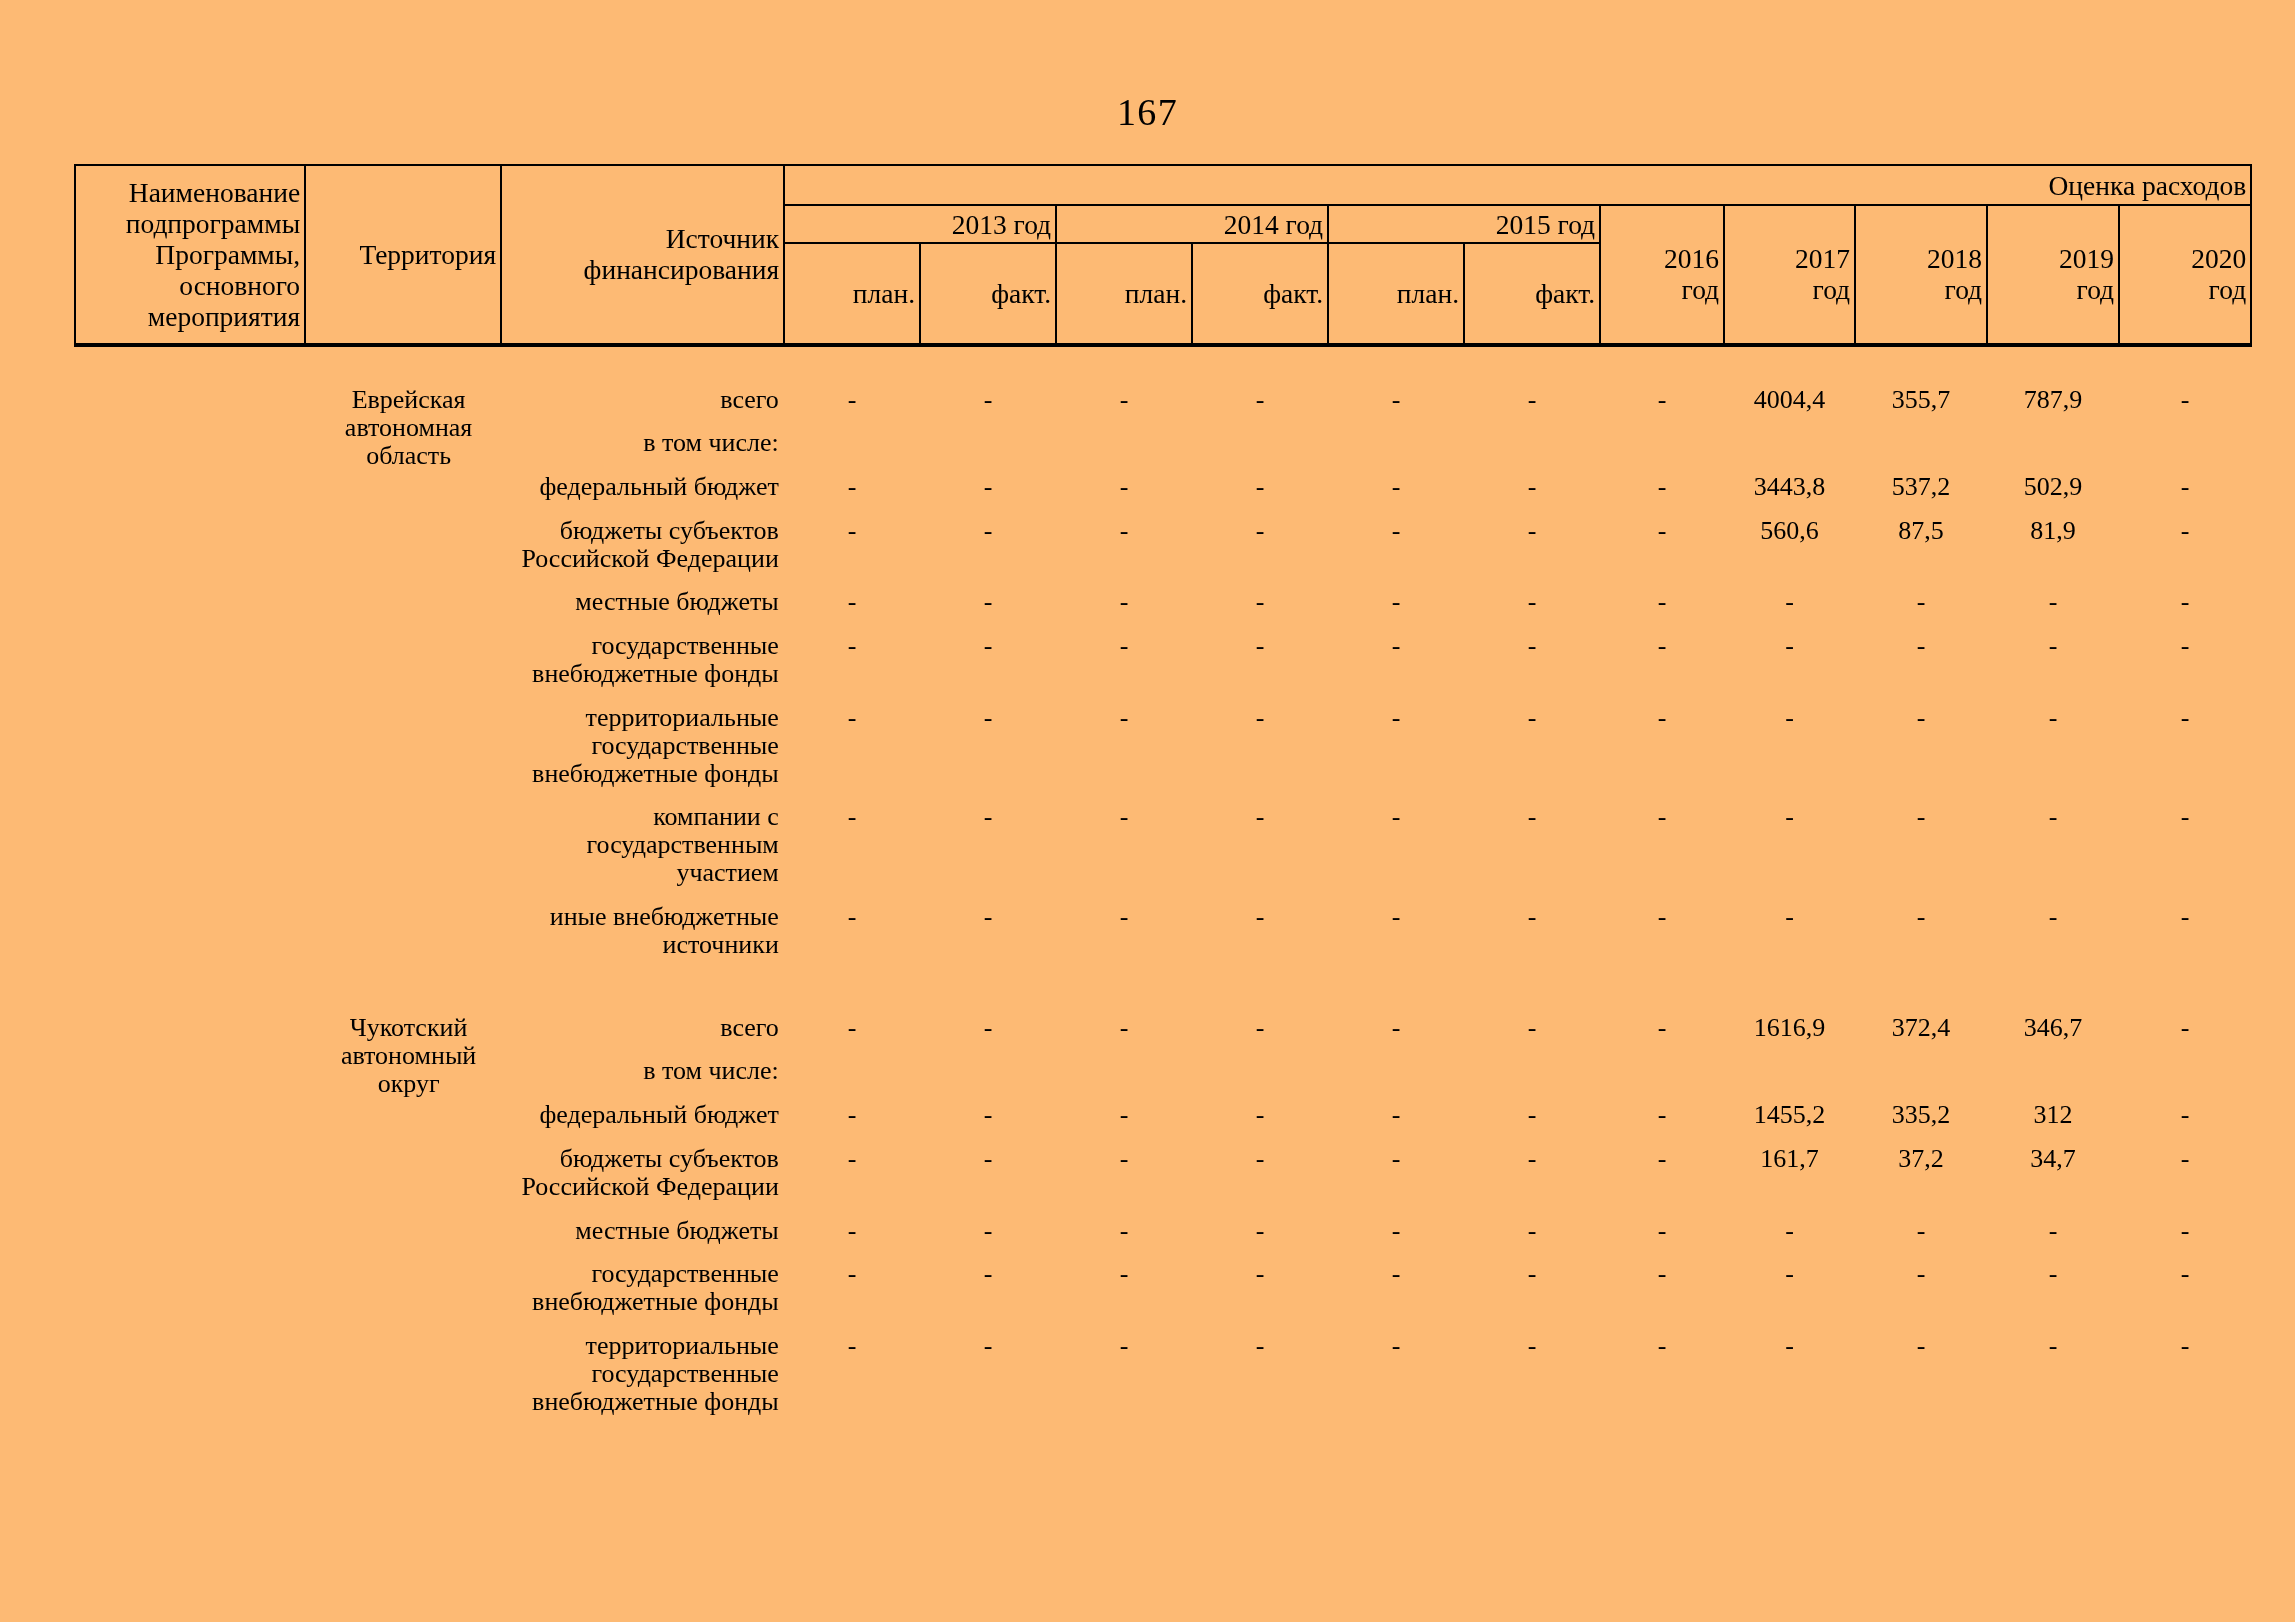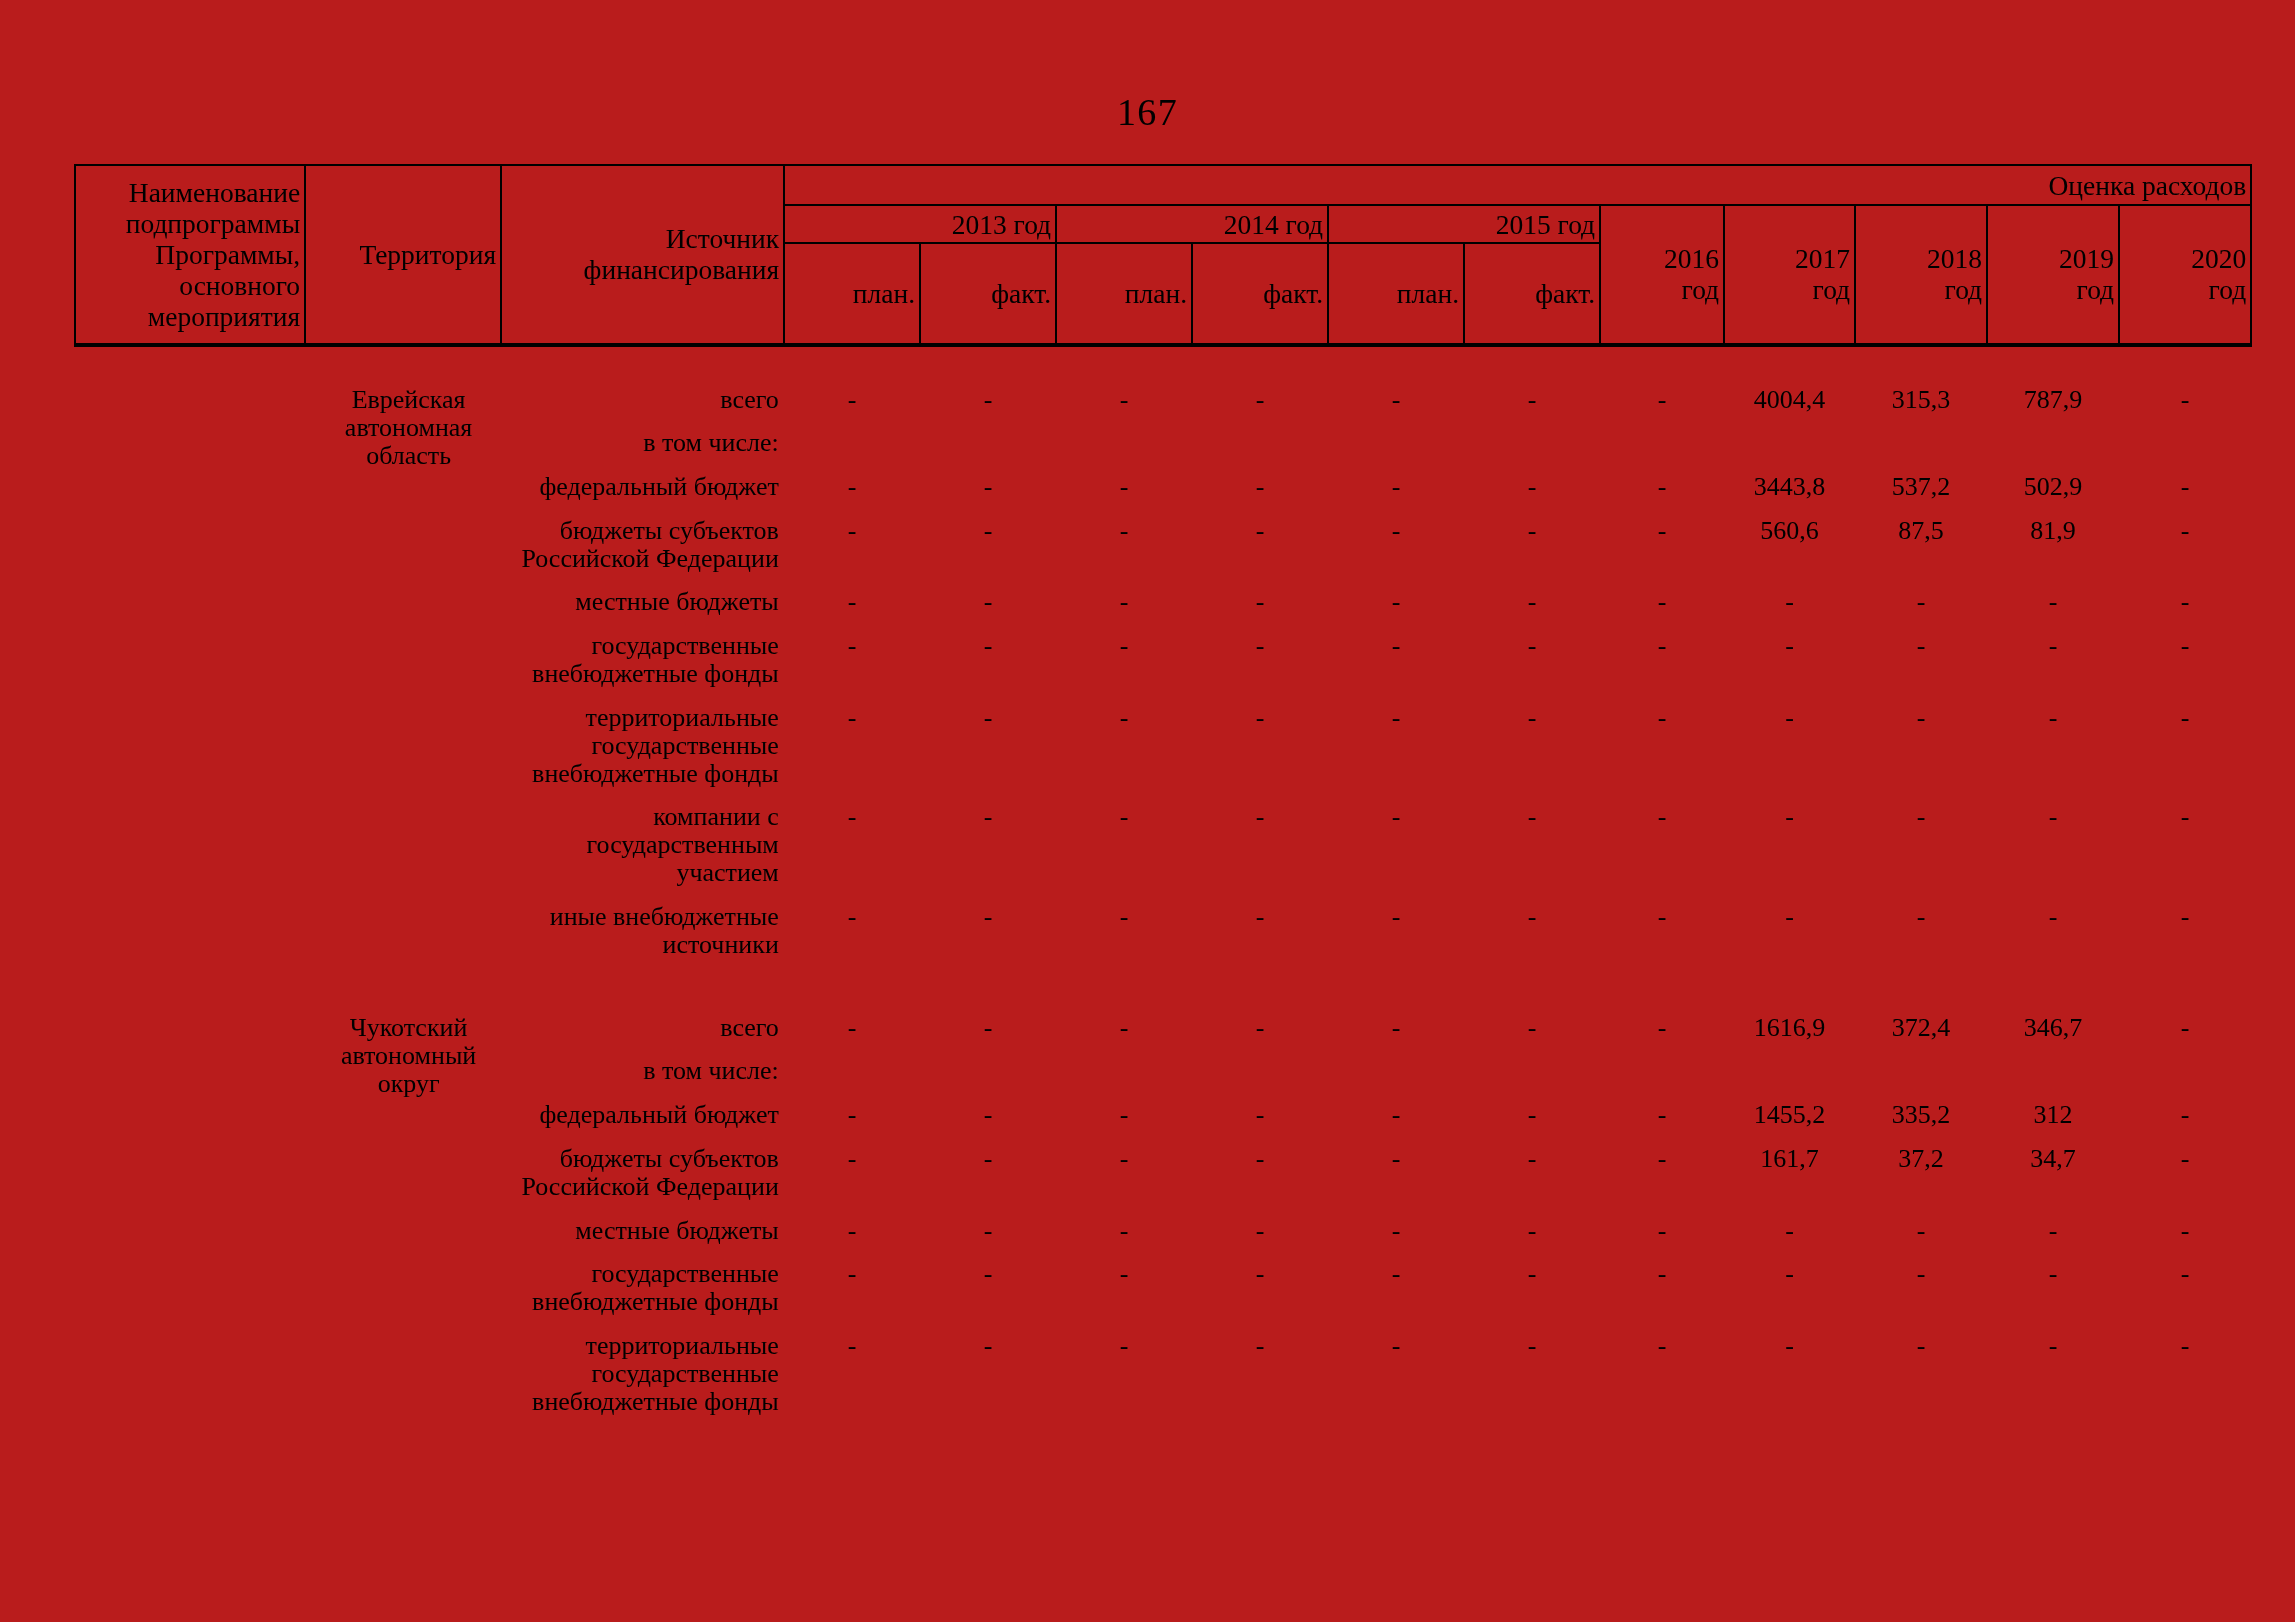--- a/index.html
+++ b/index.html
@@ -4,21 +4,21 @@
 <style>
   html, body {
     margin: 0;
     padding: 0;
     background: #e8e8e8;
   }
   .page {
     position: relative;
     width: 2295px;
     height: 1622px;
-    background: #b91c1c;
+    background: #fdba74;
     font-family: "Liberation Serif", "DejaVu Serif", serif;
     color: #000;
     overflow: hidden;
   }
   .page-number {
     position: absolute;
     top: 90px;
     left: 0;
     width: 2295px;
     text-align: center;
@@ -134,21 +134,21 @@
 область</td>
           <td class="c-src pre">всего</td>
           <td class="c-val">-</td>
           <td class="c-val">-</td>
           <td class="c-val">-</td>
           <td class="c-val">-</td>
           <td class="c-val">-</td>
           <td class="c-val">-</td>
           <td class="c-val">-</td>
           <td class="c-val">4004,4</td>
-          <td class="c-val">315,3</td>
+          <td class="c-val">355,7</td>
           <td class="c-val">787,9</td>
           <td class="c-val">-</td>
         </tr>
         <tr>
           <td class="c-src pre">в том числе:</td>
           <td class="c-val"></td>
           <td class="c-val"></td>
           <td class="c-val"></td>
           <td class="c-val"></td>
           <td class="c-val"></td>

